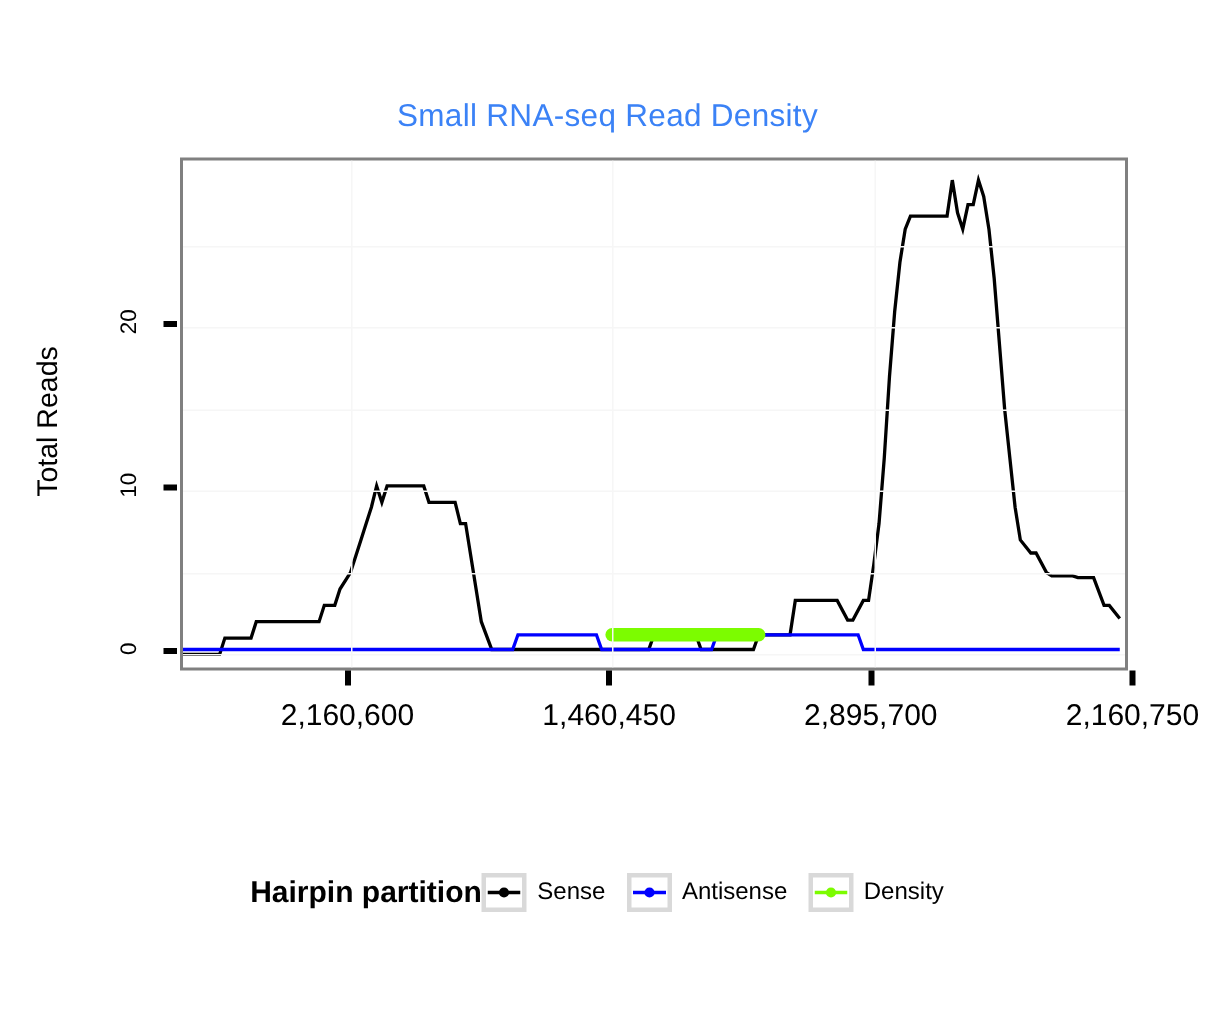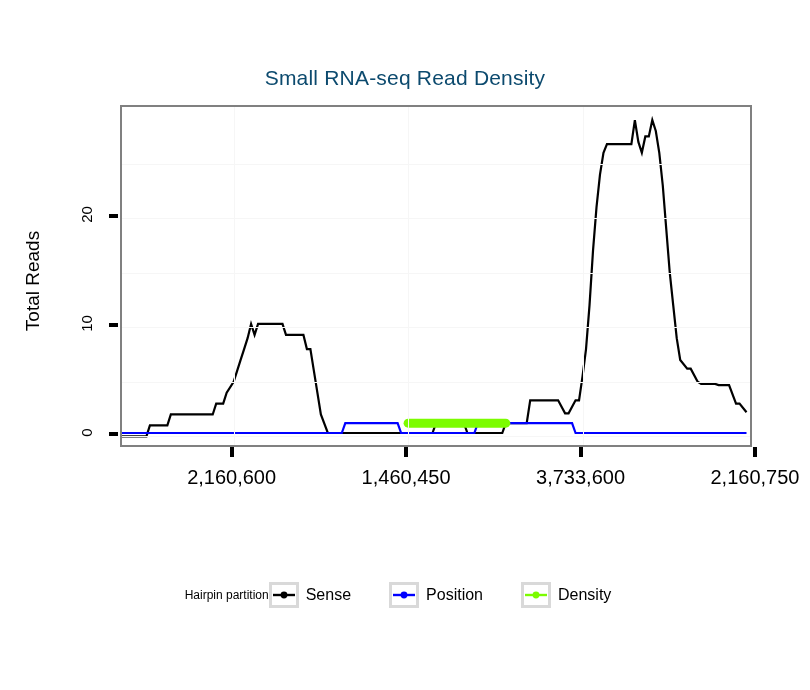--- a/index.html
+++ b/index.html
@@ -21,21 +21,21 @@
     width: 810px;
     height: 690px;
   }
   .plot-title {
     position: absolute;
     left: 0;
     top: 66px;
     width: 810px;
     text-align: center;
     font-size: 21px;
-    color: #0c4a6e;
+    color: #3b82f6;
     letter-spacing: 0.2px;
   }
   .y-axis-title {
     position: absolute;
     left: -57px;
     top: 270px;
     width: 180px;
     text-align: center;
     font-size: 19px;
     transform: rotate(-90deg);
@@ -98,22 +98,22 @@
     position: absolute;
     left: 0;
     top: 582px;
     width: 810px;
     display: flex;
     justify-content: center;
     align-items: center;
     gap: 0px;
   }
   .legend-title {
-    font-size: 12px;
-    font-weight: normal;
+    font-size: 20px;
+    font-weight: bold;
   }
   .legend-item {
     display: flex;
     align-items: center;
     gap: 7px;
     margin-right: 14px;
   }
   .legend-key {
     width: 30px;
     height: 26px;
@@ -170,45 +170,45 @@
 
   <div id="xtick-marks">
       <div class="xtick-mark" style="left: 229.644px;"></div>
       <div class="xtick-mark" style="left: 404.089px;"></div>
       <div class="xtick-mark" style="left: 578.533px;"></div>
       <div class="xtick-mark" style="left: 752.978px;"></div>
     </div>
   <div id="xtick-labels">
       <div class="xtick-label" style="left: 171.644px;">2,160,600</div>
       <div class="xtick-label" style="left: 346.089px;">1,460,450</div>
-      <div class="xtick-label" style="left: 520.533px;">3,733,600</div>
+      <div class="xtick-label" style="left: 520.533px;">2,895,700</div>
       <div class="xtick-label" style="left: 694.978px;">2,160,750</div>
     </div>
 
 
   <div class="legend">
     <span class="legend-title">Hairpin partition</span>
-    <span id="legend-items" style="display:flex;align-items:flex-end;gap:24px;">
+    <span id="legend-items" style="display:flex;align-items:flex-end;">
         <span class="legend-item">
           <span class="legend-key">
             <svg width="22" height="14" viewBox="0 0 22 14">
               <line x1="0" y1="7" x2="22" y2="7" stroke="#000000" stroke-width="2.4"></line>
               <circle cx="11" cy="7" r="3.4" fill="#000000"></circle>
             </svg>
           </span>
           <span class="legend-label">Sense</span>
         </span>
         <span class="legend-item">
           <span class="legend-key">
             <svg width="22" height="14" viewBox="0 0 22 14">
               <line x1="0" y1="7" x2="22" y2="7" stroke="#0000ff" stroke-width="2.4"></line>
               <circle cx="11" cy="7" r="3.4" fill="#0000ff"></circle>
             </svg>
           </span>
-          <span class="legend-label">Position</span>
+          <span class="legend-label">Antisense</span>
         </span>
         <span class="legend-item">
           <span class="legend-key">
             <svg width="22" height="14" viewBox="0 0 22 14">
               <line x1="0" y1="7" x2="22" y2="7" stroke="#7cfc00" stroke-width="2.4"></line>
               <circle cx="11" cy="7" r="3.4" fill="#7cfc00"></circle>
             </svg>
           </span>
           <span class="legend-label">Density</span>
         </span>

